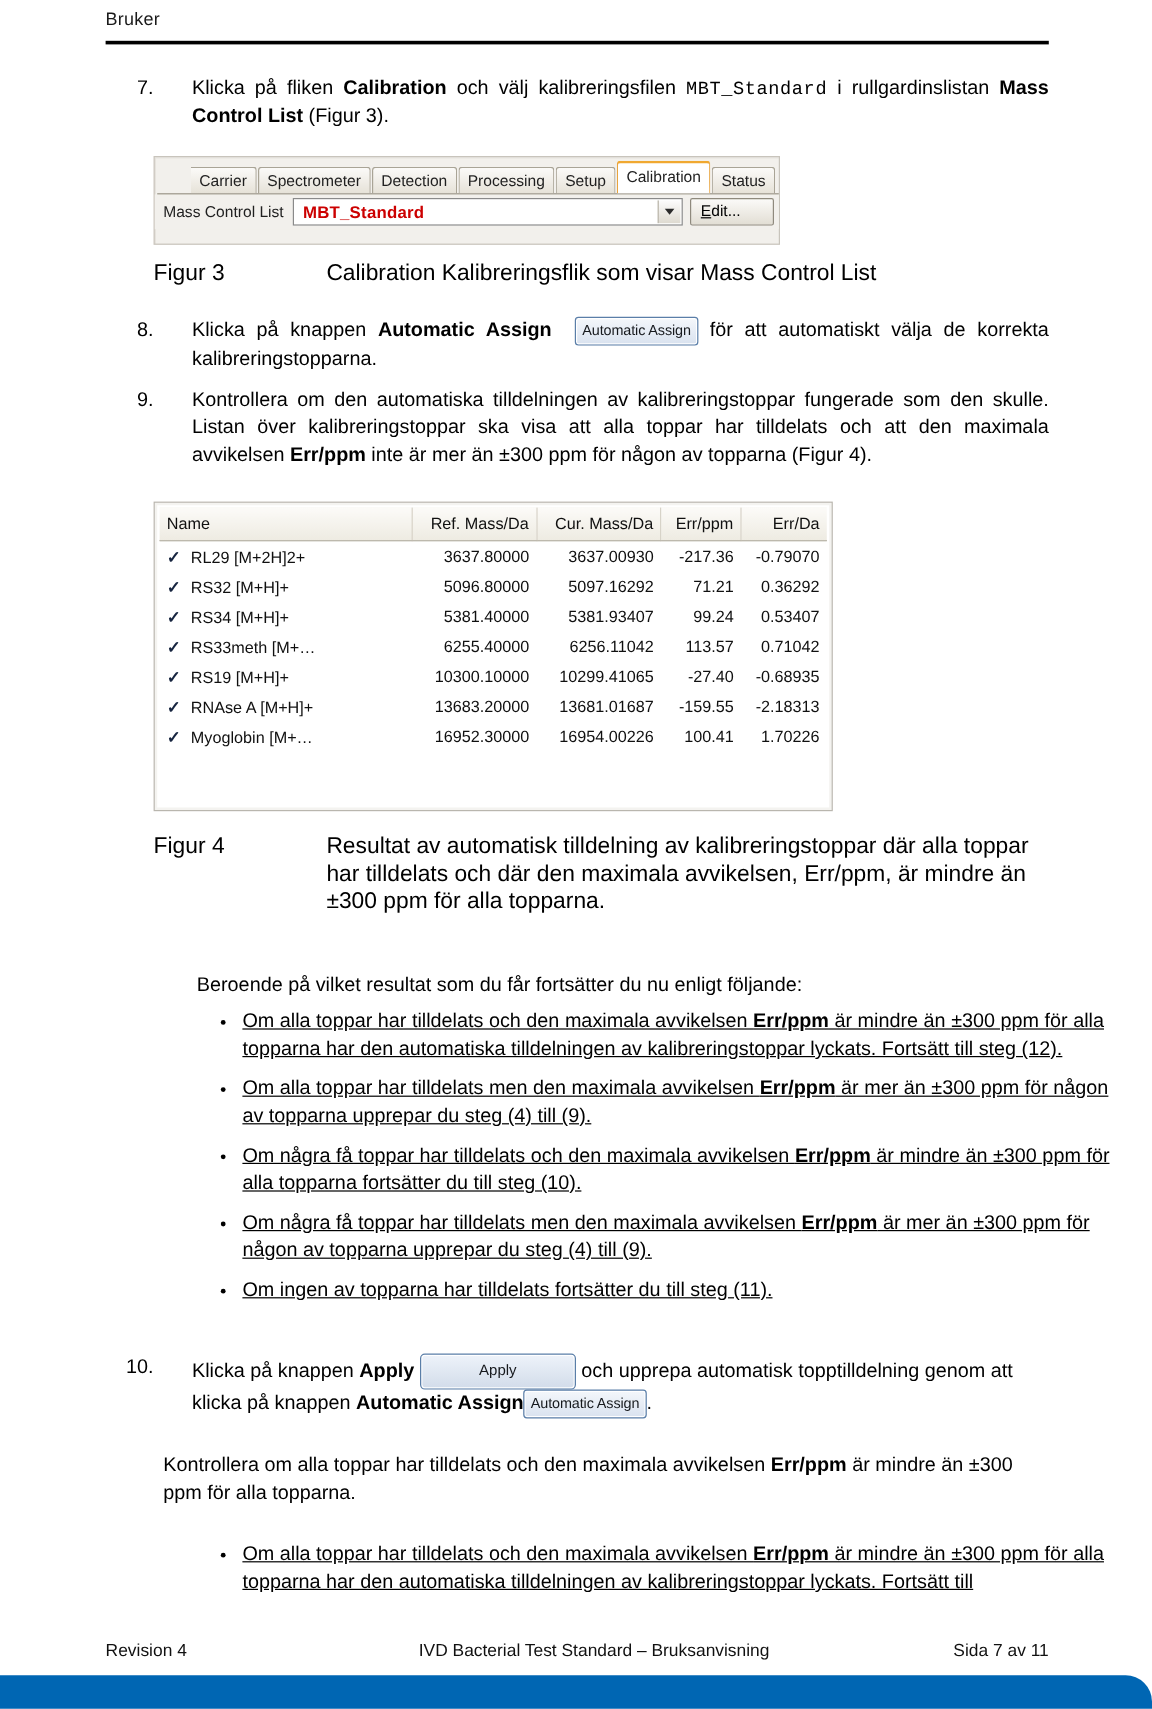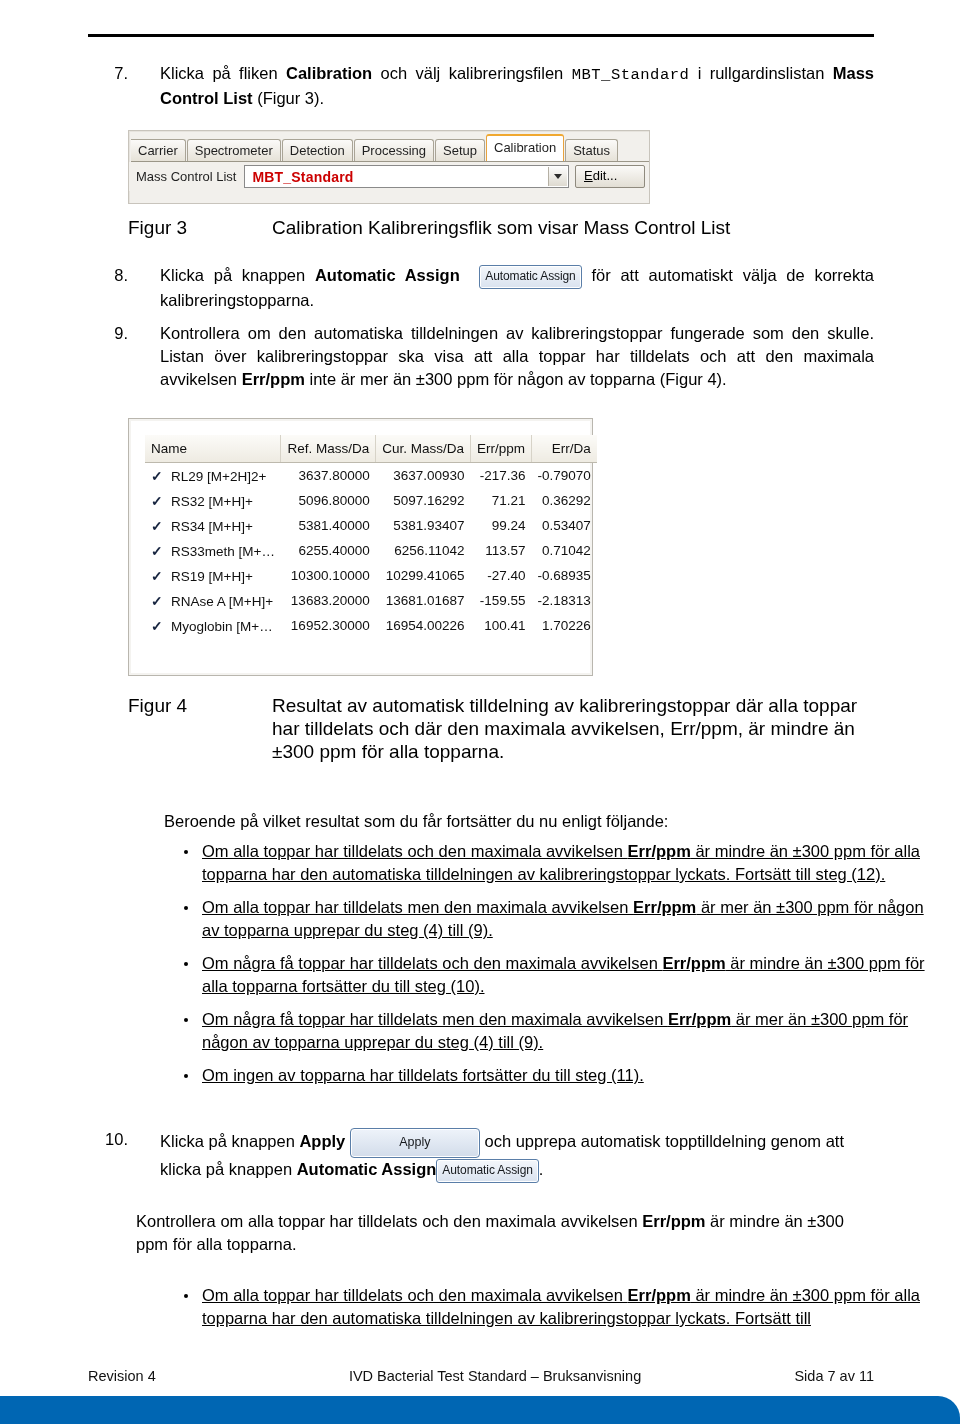--- a/index.html
+++ b/index.html
@@ -109,20 +109,21 @@
     line-height: 24px;
     background: #ffffff;
     border-color: #e8a33d;
     border-top: 2px solid #f0a830;
     z-index: 3;
     font-weight: normal;
   }
   .tab.clipped {
     border-left: none;
     border-radius: 0 3px 0 0;
+    margin-left: 28px;
   }
   .mcl-row {
     display: flex;
     align-items: center;
     height: 29px;
     padding-left: 7px;
     background: #f2f0ec;
   }
   .mcl-label {
     font-size: 13px;
@@ -222,26 +223,26 @@
     width: 128px;
     border-radius: 4px;
     background: linear-gradient(#eef3fa, #d2dcea);
   }
 
   
   .fig4 {
     position: absolute;
     left: 128px;
     top: 418px;
-    width: 465px;
+    width: 566px;
     height: 258px;
     background: #ffffff;
     border: 1px solid #b9b6ae;
     box-shadow: 0 0 0 2px #f4f3f0 inset;
-    padding: 16px;
+    padding: 4px;
     box-sizing: border-box;
   }
   .peaktable {
     width: 100%;
     border-collapse: collapse;
     font-size: 13.5px;
     color: #101010;
   }
   .peaktable th {
     font-weight: normal;
@@ -322,20 +323,23 @@
     height: 28px;
     background: #0066b3;
     border-top-right-radius: 22px;
   }
 </style>
 </head>
 <body>
 
 <div class="page">
 
+  <div class="header">
+    <div class="header-brand">Bruker</div>
+  </div>
   <div class="header-rule"></div>
 
   <div class="step" style="left:92px; top:62px; width:782px;">
     <span class="step-num">7.</span>
     <div class="step-body"><span>Klicka på fliken </span><b>Calibration</b><span> och välj kalibreringsfilen </span><span class="mono">MBT_Standard</span><span> i rullgardinslistan </span><b>Mass Control List</b><span> (Figur 3).</span></div>
   </div>
 
   <div class="fig3">
     <div class="tabstrip">
       <div class="tab clipped">Carrier</div>

